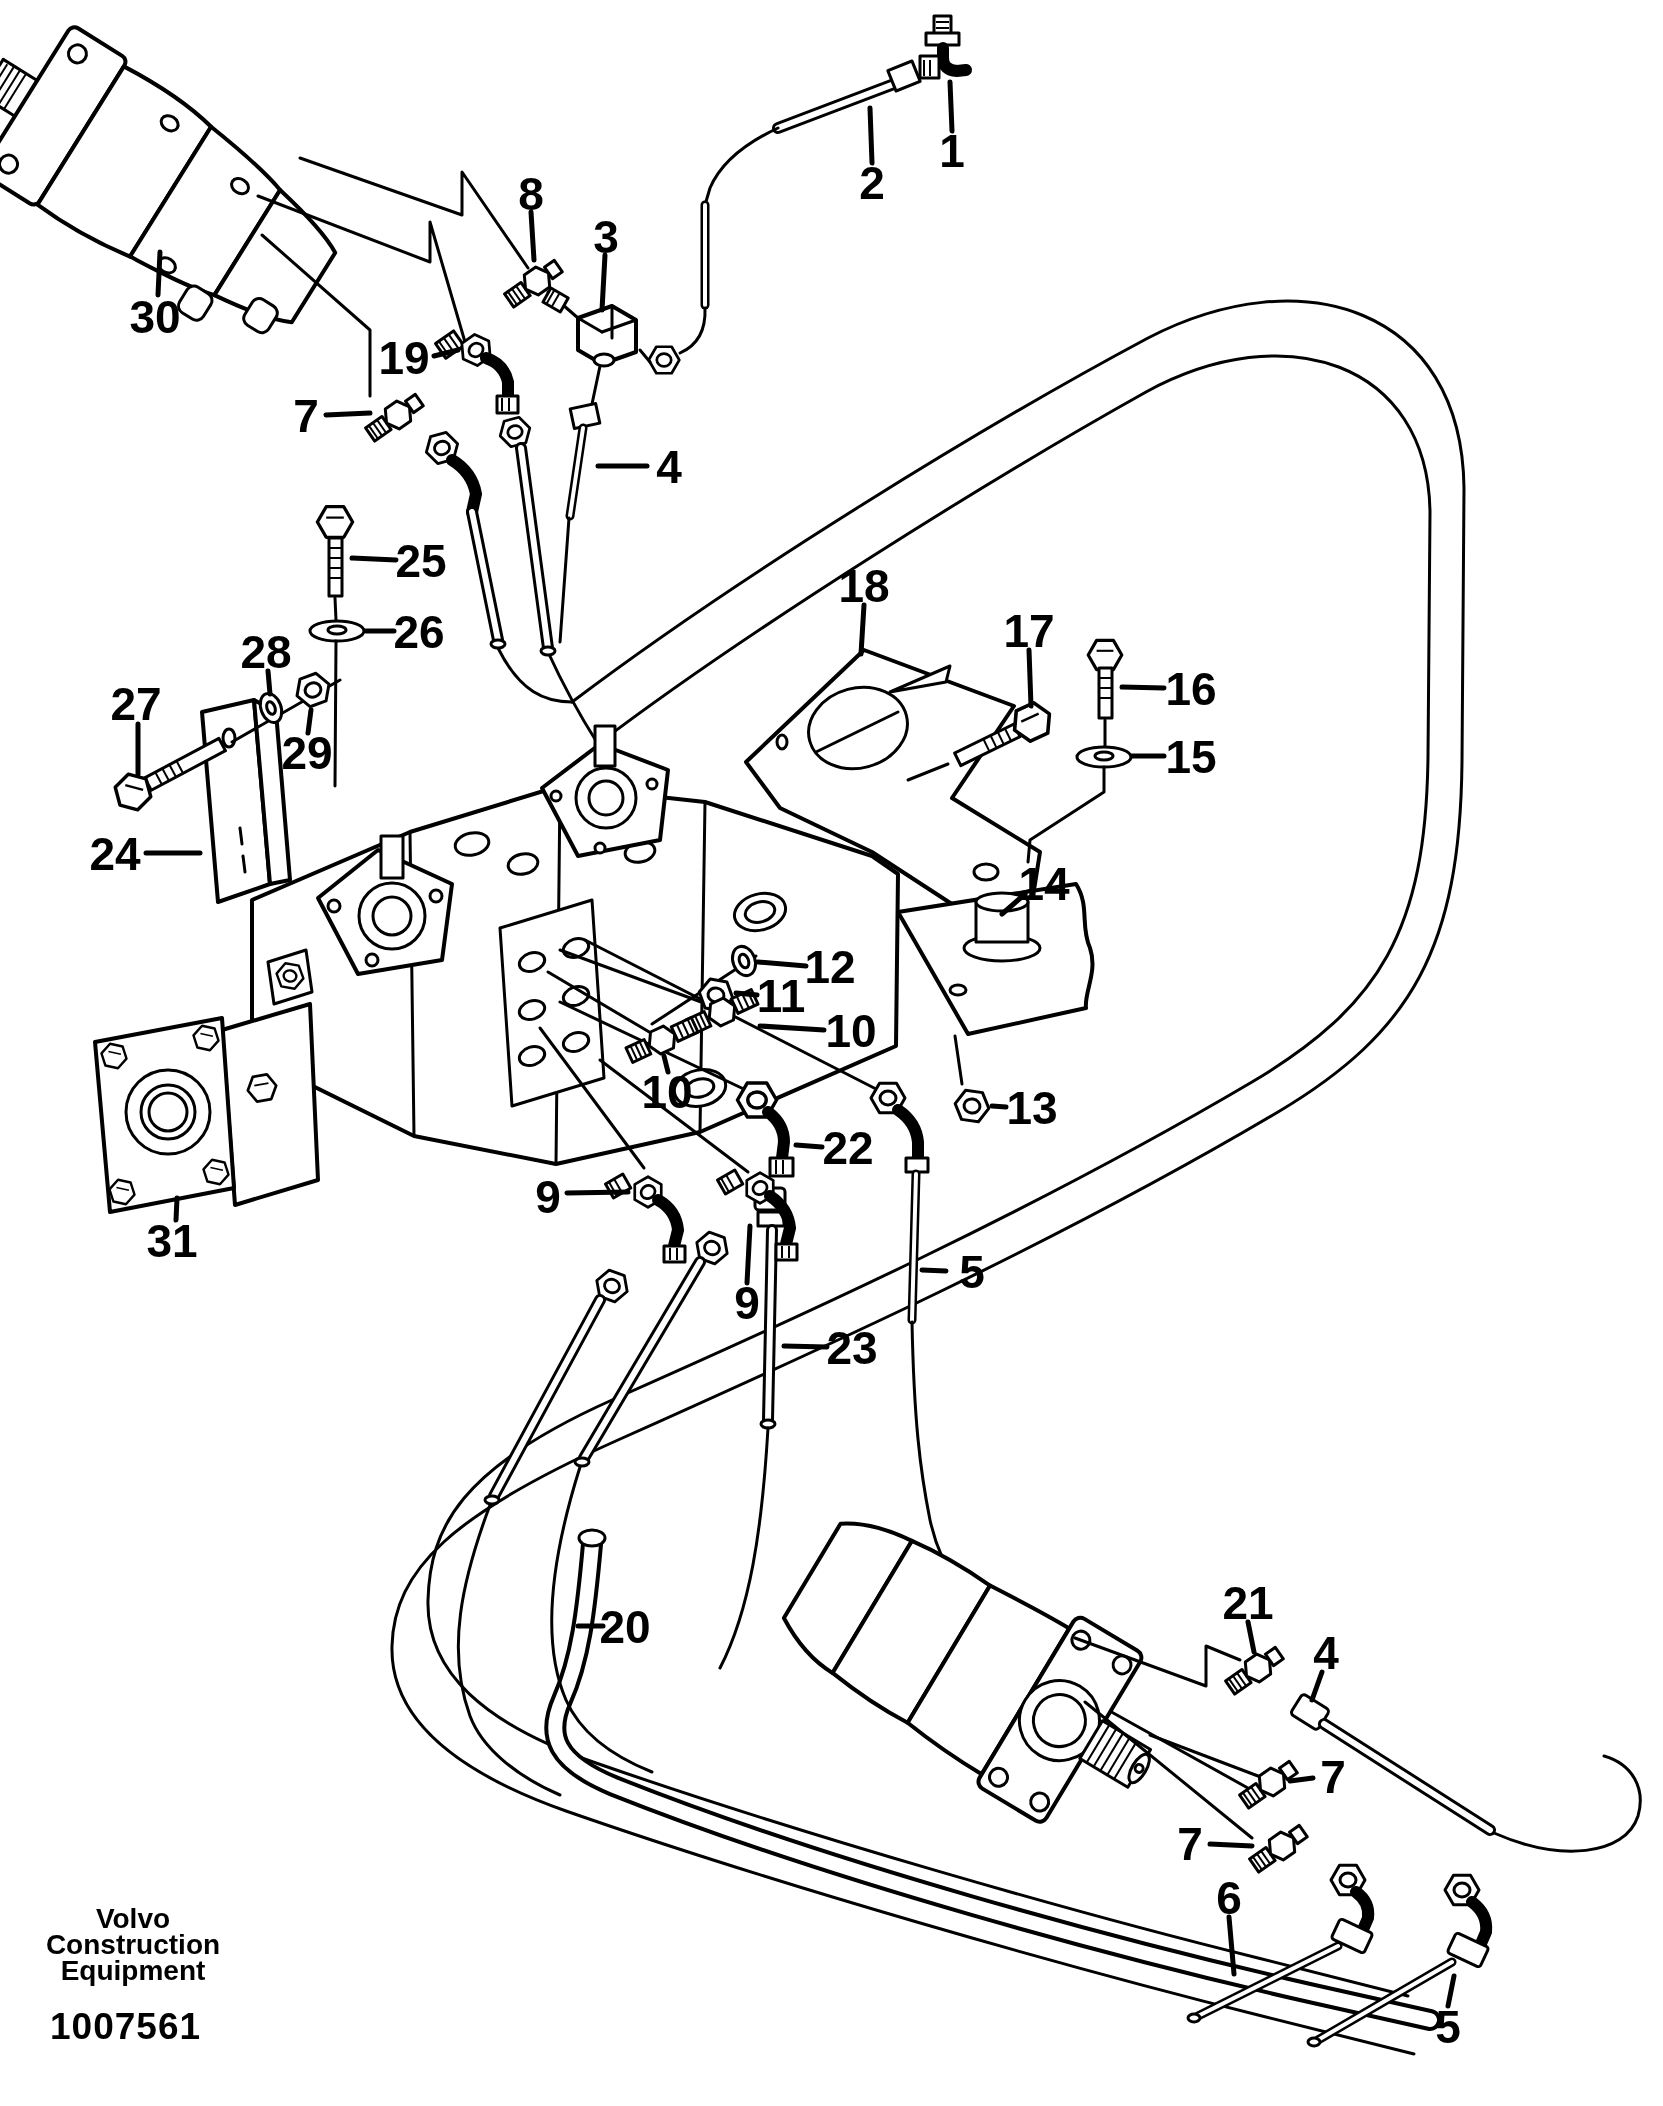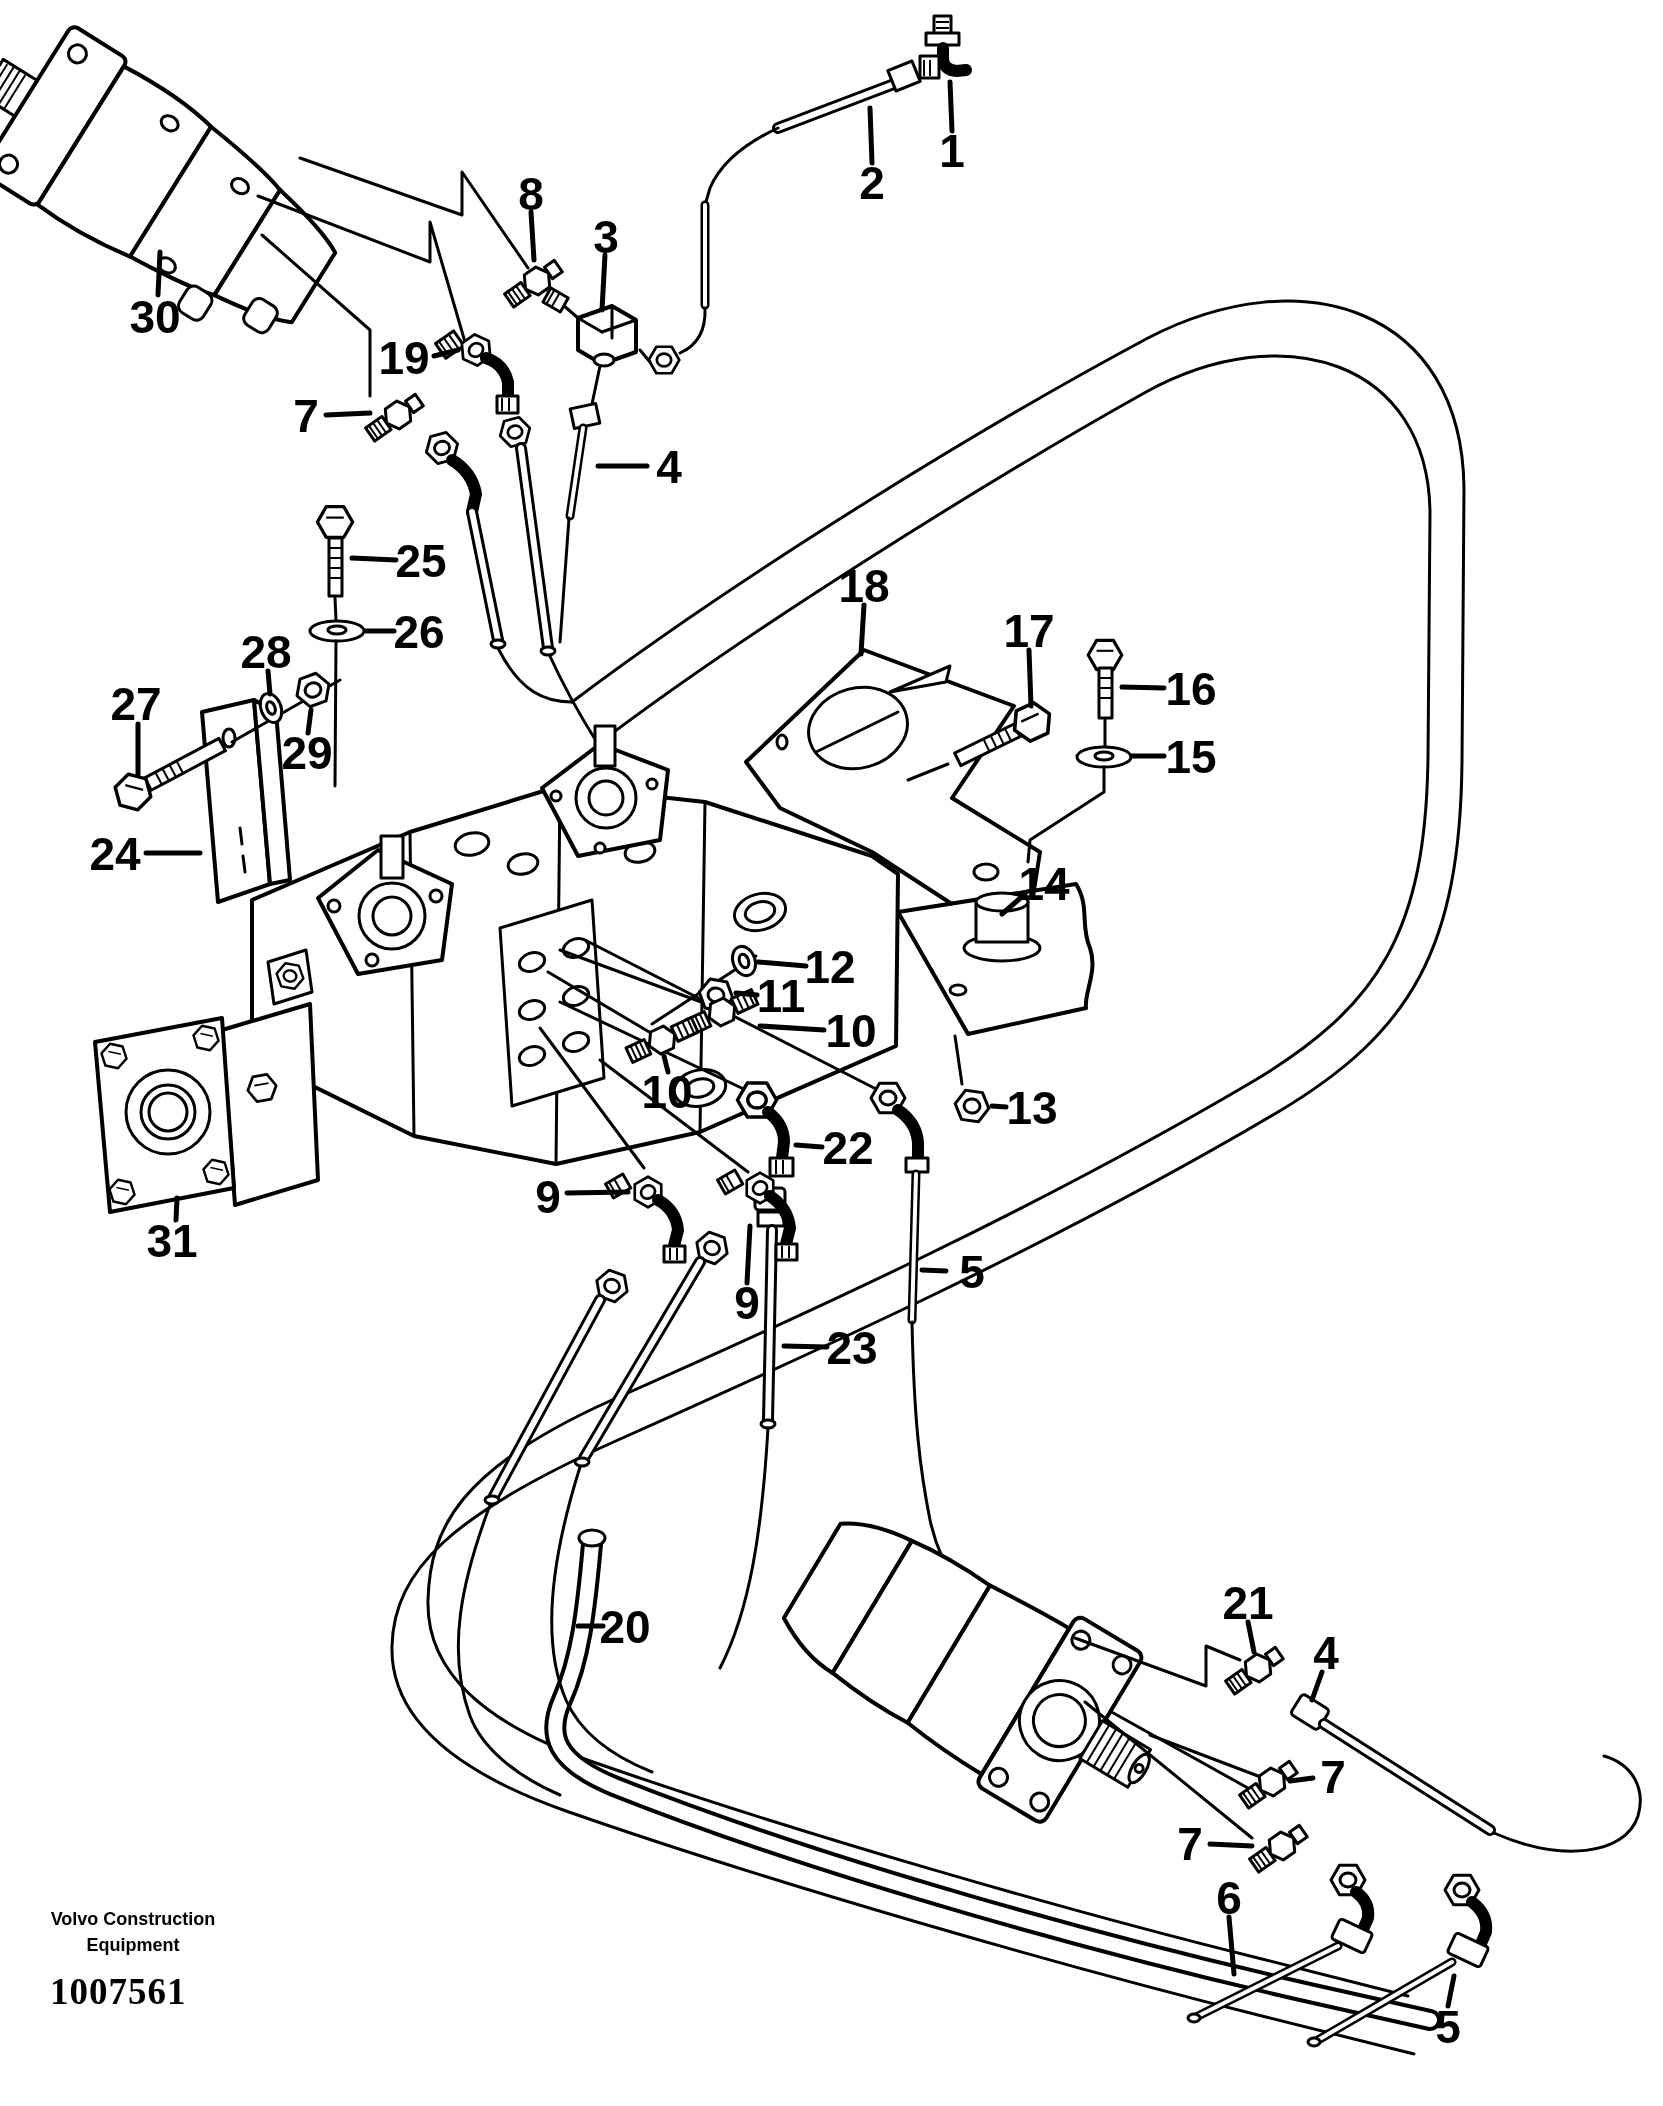--- a/index.html
+++ b/index.html
@@ -13,22 +13,22 @@
   .hose{fill:none;stroke:#000;stroke-width:12;stroke-linecap:round;}
   .hosecore{fill:none;stroke:#fff;stroke-width:6;stroke-linecap:round;}
   .tube{fill:none;stroke:#000;stroke-width:9;stroke-linecap:round;}
   .tubecore{fill:none;stroke:#fff;stroke-width:4;stroke-linecap:round;}
   .fat{fill:none;stroke:#000;stroke-width:22;stroke-linecap:round;}
   .fatcore{fill:none;stroke:#fff;stroke-width:14;stroke-linecap:round;}
   .leader{fill:none;stroke:#000;stroke-width:5;stroke-linecap:round;}
   .callout-num{font-family:"Liberation Sans",sans-serif;font-weight:bold;font-size:46px;
                fill:#000;text-anchor:middle;}
   .footer{position:absolute;left:28px;top:1906px;width:210px;color:#000;}
-  .brand{font-weight:bold;font-size:18px;text-align:center;line-height:26px;}
-  .fignum{font-weight:bold;font-size:37px;margin-top:12px;padding-left:22px;letter-spacing:1px;font-family:Liberation Serif, serif;}
+  .brand{font-weight:bold;font-size:28px;text-align:center;line-height:26px;}
+  .fignum{font-weight:bold;font-size:37px;margin-top:22px;padding-left:22px;letter-spacing:1px;}
 </style>
 </head>
 <body>
 
 <div class="page">
 
 <svg width="1663" height="2106" viewBox="0 0 1663 2106">
   <defs>
     <g id="fit45">
       <rect x="-34" y="-8" width="20" height="16" class="fillw"></rect>

